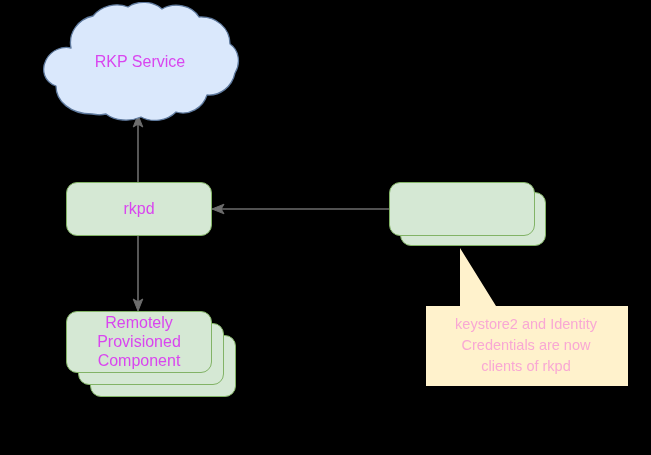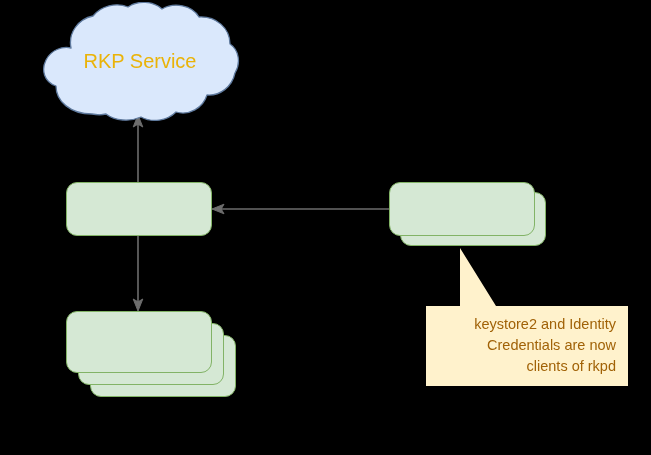--- a/index.html
+++ b/index.html
@@ -10,22 +10,22 @@
   #canvas {
     position: relative;
     width: 651px;
     height: 455px;
     background: #000000;
     overflow: hidden;
     font-family: "Liberation Sans", sans-serif;
   }
   .node-text {
     position: absolute;
-    color: #eab308;
-    font-size: 20px;
+    color: #d946ef;
+    font-size: 16px;
     line-height: 19px;
     text-align: center;
     white-space: pre-line;
     pointer-events: none;
   }
   
   #cloud-group {
     position: absolute;
     left: 40px;
     top: 2px;
@@ -63,24 +63,24 @@
     left: 426px;
     top: 244px;
     width: 202px;
     height: 142px;
   }
   #callout-text {
     position: absolute;
     left: 436px;
     top: 314px;
     width: 180px;
-    color: #a16207;
+    color: #f9a8d4;
     font-size: 14.5px;
     line-height: 21px;
-    text-align: right;
+    text-align: center;
     white-space: pre-line;
   }
   
   #edges {
     position: absolute;
     left: 0; top: 0;
     width: 651px; height: 455px;
     pointer-events: none;
   }
 </style>
@@ -120,27 +120,31 @@
              C 199 48 201 61 195 71
              C 192 85 180 94 167 93
              C 163 106 149 114 136 110
              C 127 119 112 121 101 115
              C 90 120 75 119 66 112
              C 62 113 57 113 52 112 Z" fill="#dae8fc" stroke="#5f7a9e" stroke-width="1.3" stroke-linejoin="round"></path>
   </svg>
   <div class="node-text" id="cloud-label">RKP Service</div>
 
   <div class="rbox" id="rkpd-box"></div>
+  <div class="node-text" id="rkpd-label">rkpd</div>
 
   <div class="rbox" id="clients-back"></div>
   <div class="rbox" id="clients-front"></div>
 
   <div class="rbox" id="rpc-back2"></div>
   <div class="rbox" id="rpc-back1"></div>
   <div class="rbox" id="rpc-front"></div>
+  <div class="node-text" id="rpc-label">Remotely
+Provisioned
+Component</div>
 
   <svg id="callout-group" viewBox="0 0 202 142">
     <path d="M 0 62 L 34 62 L 34 4 L 70 62 L 202 62 L 202 142 L 0 142 Z" fill="#fff2cc" stroke="none"></path>
   </svg>
   <div id="callout-text">keystore2 and Identity
 Credentials are now
 clients of rkpd</div>
 
 </div>
 

